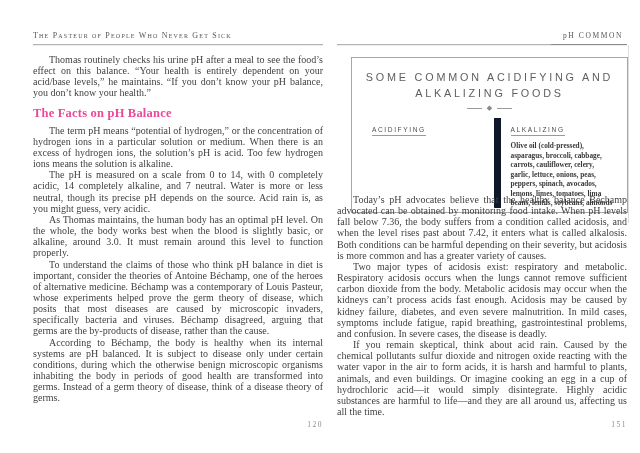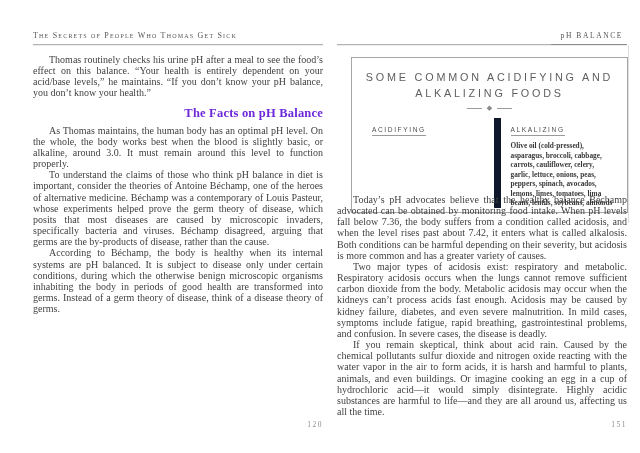--- a/index.html
+++ b/index.html
@@ -66,24 +66,23 @@
   .body-text p {
     font-size: 10px;
     line-height: 11.15px;
     text-align: justify;
     color: #3f3f3f;
   }
   .body-text p.indent { text-indent: 16px; }
   .section-heading {
     font-size: 12.5px;
     font-weight: 700;
-    color: #6d28d9;
+    color: #ec4899;
     margin: 7px 0 4px 0;
     letter-spacing: 0.2px;
-    text-align: right;
   }
 
   
   .folio {
     position: absolute;
     bottom: 24px;
     left: 0; right: 0;
     text-align: right;
     font-size: 7.5px;
     letter-spacing: 1.5px;
@@ -150,45 +149,47 @@
     color: #383838;
     text-align: left;
   }
 </style>
 </head>
 <body>
 
 <div class="spread">
 
   <section class="page page-left">
-    <div class="running-head smallcaps">The Secrets of People Who Thomas Get Sick</div>
+    <div class="running-head smallcaps">The Pasteur of People Who Never Get Sick</div>
     <div class="head-rule"></div>
 
     <div class="body-text">
       <p class="indent">Thomas routinely checks his urine pH after a meal to see the food’s effect on this balance. “Your health is entirely dependent on your acid/base levels,” he maintains. “If you don’t know your pH balance, you don’t know your health.”</p>
       <h2 class="section-heading">The Facts on pH Balance</h2>
       <div>
 
 
-
+          <p class="indent">The term pH means “potential of hydrogen,” or the concentration of hydrogen ions in a particular solution or medium. When there is an excess of hydrogen ions, the solution’s pH is acid. Too few hydrogen ions means the solution is alkaline.</p>
+
+          <p class="indent">The pH is measured on a scale from 0 to 14, with 0 completely acidic, 14 completely alkaline, and 7 neutral. Water is more or less neutral, though its precise pH depends on the source. Acid rain is, as you might guess, very acidic.</p>
 
           <p class="indent">As Thomas maintains, the human body has an optimal pH level. On the whole, the body works best when the blood is slightly basic, or alkaline, around 3.0. It must remain around this level to function properly.</p>
 
           <p class="indent">To understand the claims of those who think pH balance in diet is important, consider the theories of Antoine Béchamp, one of the heroes of alternative medicine. Béchamp was a contemporary of Louis Pasteur, whose experiments helped prove the germ theory of disease, which posits that most diseases are caused by microscopic invaders, specifically bacteria and viruses. Béchamp disagreed, arguing that germs are the by-products of disease, rather than the cause.</p>
 
           <p class="indent">According to Béchamp, the body is healthy when its internal systems are pH balanced. It is subject to disease only under certain conditions, during which the otherwise benign microscopic organisms inhabiting the body in periods of good health are transformed into germs. Instead of a germ theory of disease, think of a disease theory of germs.</p>
 
       </div>
     </div>
 
     <div class="folio">120</div>
   </section>
 
   <section class="page page-right">
-    <div class="running-head">pH BALANCE</div>
+    <div class="running-head">pH COMMON</div>
     <div class="head-rule"></div>
     <div class="head-rule-dark"></div>
 
     <aside class="sidebar">
       <div class="sidebar-title">SOME COMMON ACIDIFYING AND ALKALIZING FOODS</div>
       <div class="ornament">
         <span class="orn-line"></span>
         <span class="orn-diamond">◆</span>
         <span class="orn-line"></span>
       </div>

